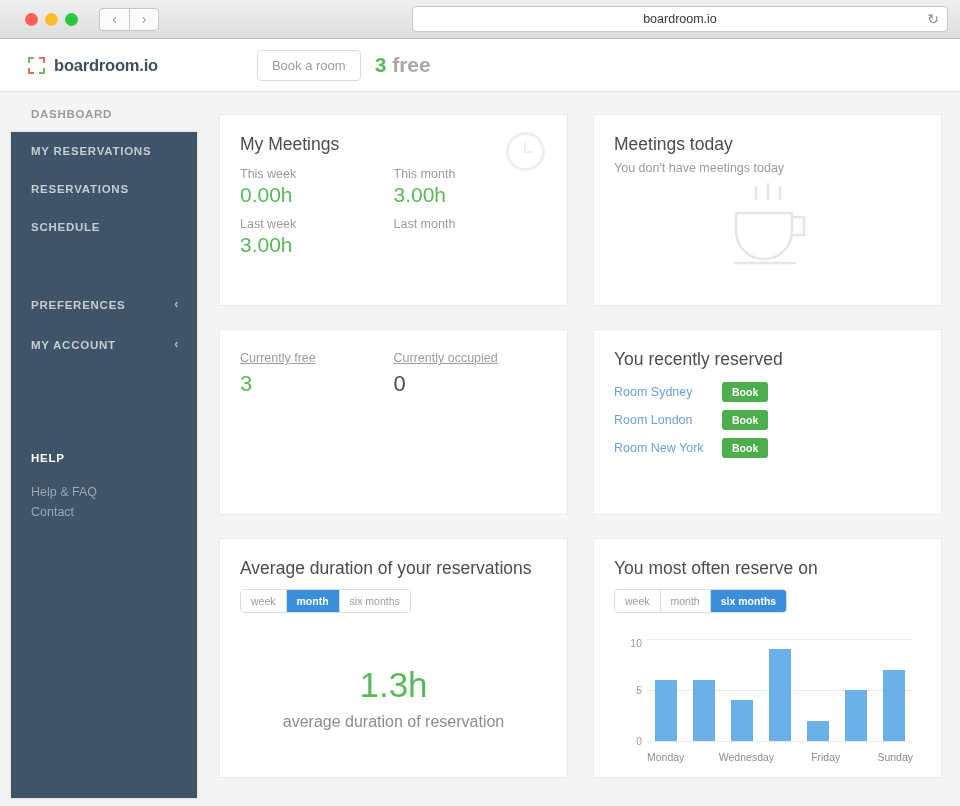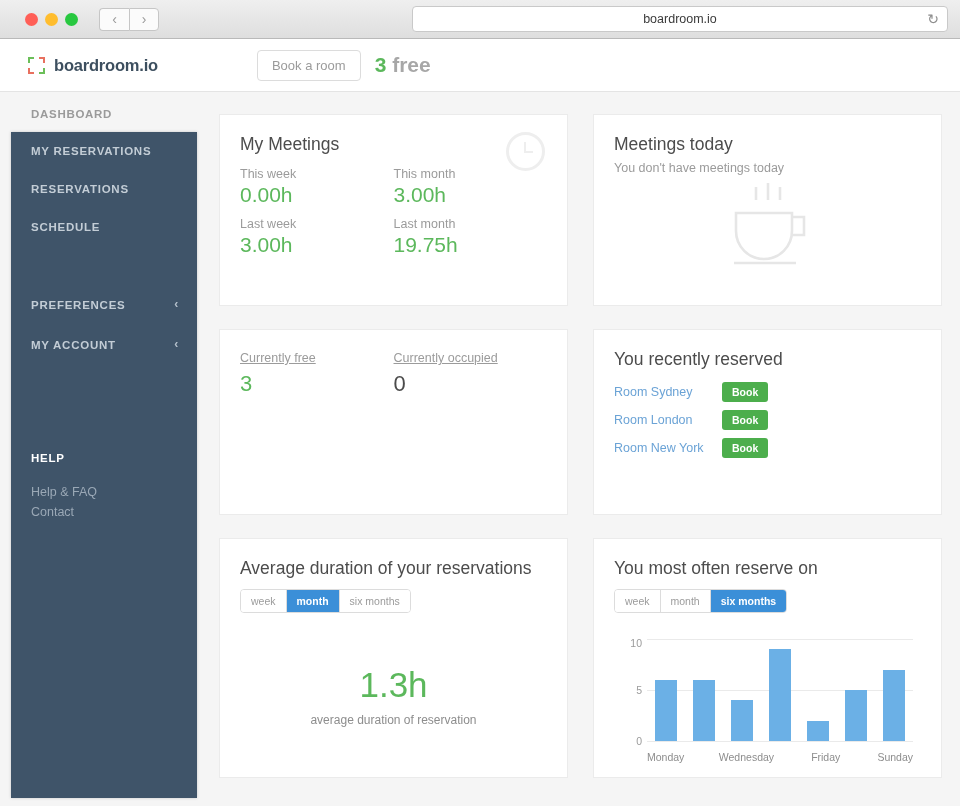--- a/index.html
+++ b/index.html
@@ -231,21 +231,21 @@
     border-right: 1px solid #dcdcdc;
     font-family: inherit;
     cursor: pointer;
   }
   .toggle-btn:last-child { border-right: none; }
   .toggle-btn.active { background: #3b8fd8; color: #ffffff; font-weight: bold; }
 
   
   .avg-wrap { text-align: center; margin-top: 42px; }
   .avg-value { font-size: 35px; color: #5cb85c; font-weight: 300; }
-  .avg-caption { font-size: 12px; color: #8d8d8d; margin-top: 8px; text-align: center; }
+  .avg-caption { font-size: 16px; color: #8d8d8d; margin-top: 8px; text-align: center; }
 
   
   .chart { position: relative; margin: 16px 0 0 0; height: 130px; }
   .chart-plot { position: absolute; left: 33px; right: 8px; top: 0; bottom: 28px; }
   .gridline { position: absolute; left: 0; right: 0; height: 1px; background: #eaeaea; }
   .ytick {
     position: absolute; left: 0; width: 28px; text-align: right;
     font-size: 10.5px; color: #9b9b9b; transform: translateY(-50%);
   }
   .bars { position: absolute; left: 0; right: 0; bottom: 0; top: 0; display: flex; align-items: flex-end; }
@@ -335,21 +335,20 @@
         <div class="card-title">My Meetings</div>
         <div class="clock-icon"></div>
         <div class="stat-grid">
           <div class="stat-label">This week</div>
           <div class="stat-label">This month</div>
           <div class="stat-value">0.00h</div>
           <div class="stat-value">3.00h</div>
           <div class="stat-label">Last week</div>
           <div class="stat-label">Last month</div>
           <div class="stat-value">3.00h</div>
-          <div class="stat-value">19.75h</div>
         </div>
       </div>
 
       <div class="card h1">
         <div class="card-title">Meetings today</div>
         <div class="card-sub">You don't have meetings today</div>
         <div class="coffee">
           <svg width="96" height="88" viewBox="0 0 96 88" aria-hidden="true">
             <g stroke="#e6e6e6" stroke-width="2.6" fill="none" stroke-linecap="butt">
               <line x1="36" y1="4" x2="36" y2="17"></line>

